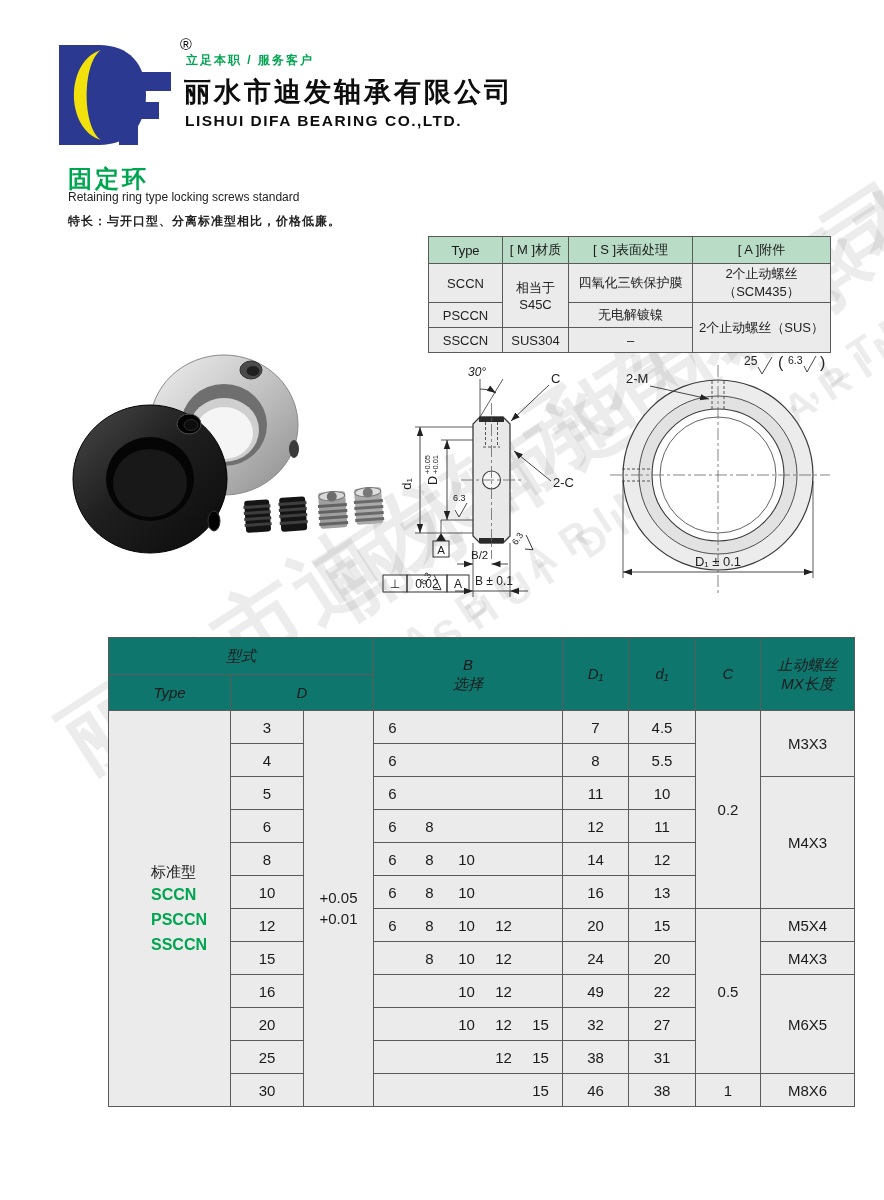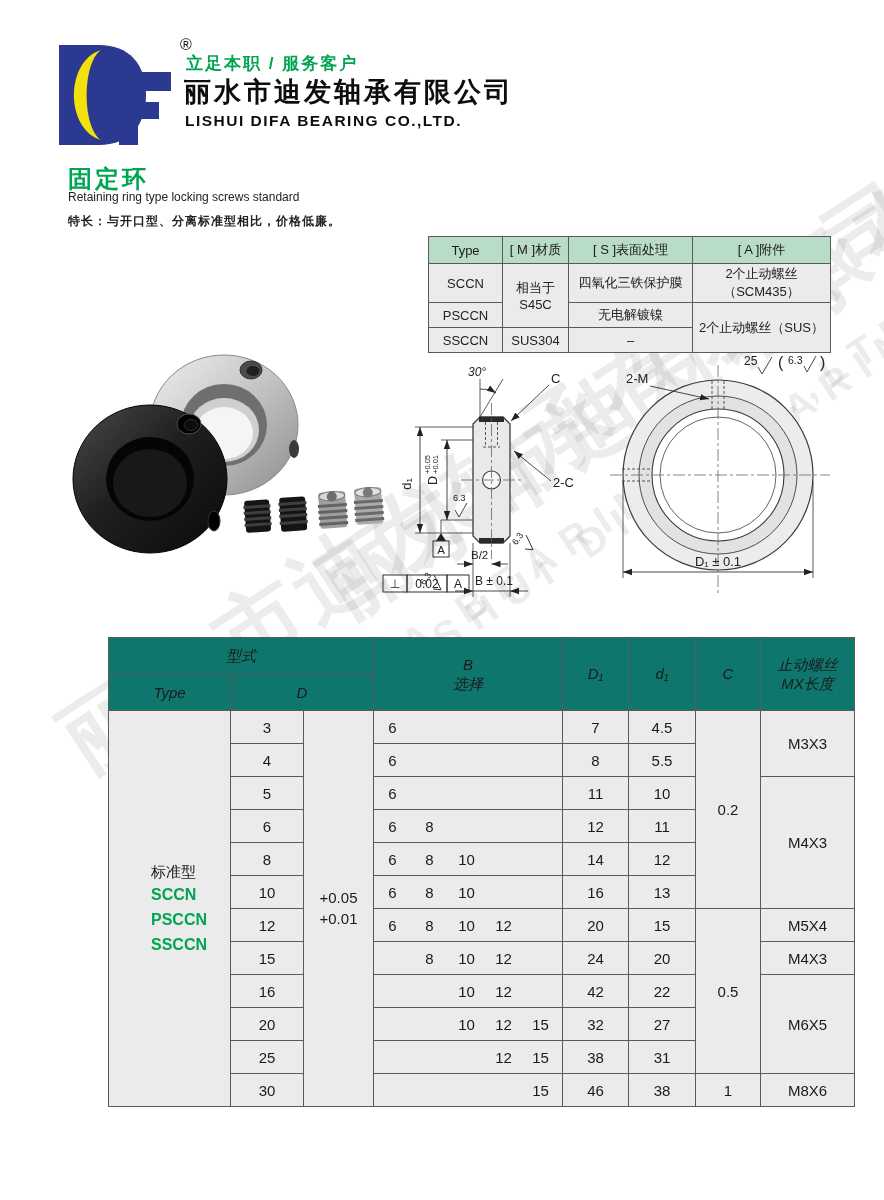--- a/index.html
+++ b/index.html
@@ -9,21 +9,21 @@
   .wm{position:absolute;z-index:0;pointer-events:none;white-space:nowrap;
       transform:rotate(-33deg);transform-origin:0 0;color:rgba(125,125,125,0.15);}
   .wm .cn{font-size:86px;font-weight:bold;letter-spacing:5px;}
   .wm .en{font-size:40px;font-weight:bold;letter-spacing:13px;margin-top:16px;}
   .wm-df{position:absolute;z-index:2;pointer-events:none;font-style:italic;font-weight:bold;
          font-size:118px;color:rgba(255,255,255,0.48);letter-spacing:-6px;}
   .content{position:relative;z-index:1;}
   
   .logo{position:absolute;left:55px;top:42px;}
   .reg{position:absolute;left:180px;top:36px;font-size:16px;color:#111;}
-  .slogan{position:absolute;left:186px;top:52px;font-size:17px;font-weight:bold;letter-spacing:2px;}
+  .slogan{position:absolute;left:186px;top:52px;font-size:12px;font-weight:bold;letter-spacing:2px;}
   .co-cn{position:absolute;left:184px;top:74px;font-size:27px;font-weight:bold;letter-spacing:3px;color:#0d0d0d;}
   .co-en{position:absolute;left:185px;top:112px;font-size:15.5px;font-weight:bold;letter-spacing:1.5px;color:#0d0d0d;}
   
   .title-row{position:absolute;left:68px;top:163px;display:flex;align-items:baseline;gap:21px;}
   .title-main{font-size:24px;font-weight:bold;letter-spacing:3px;}
   .title-sub{font-size:19px;font-weight:bold;margin-left:20px;letter-spacing:1px;}
   .title-en{position:absolute;left:68px;top:190px;font-size:12px;color:#222;}
   .feature{position:absolute;left:68px;top:213px;font-size:12px;font-weight:bold;color:#222;letter-spacing:1px;}
   
   table{border-collapse:collapse;margin-left:40px;}
@@ -496,21 +496,21 @@
           <td>16</td>
           <td class="bcell">
               <div class="bslots">
             <span></span>
                 <span></span>
                 <span>10</span>
                 <span>12</span>
                 <span></span>
               </div>
             </td>
-          <td>42</td>
+          <td>49</td>
           <td>22</td>
           <td rowspan="3">M6X5</td>
         </tr>
         <tr>
           <td>20</td>
           <td class="bcell">
               <div class="bslots">
             <span></span>
                 <span></span>
                 <span>10</span>

